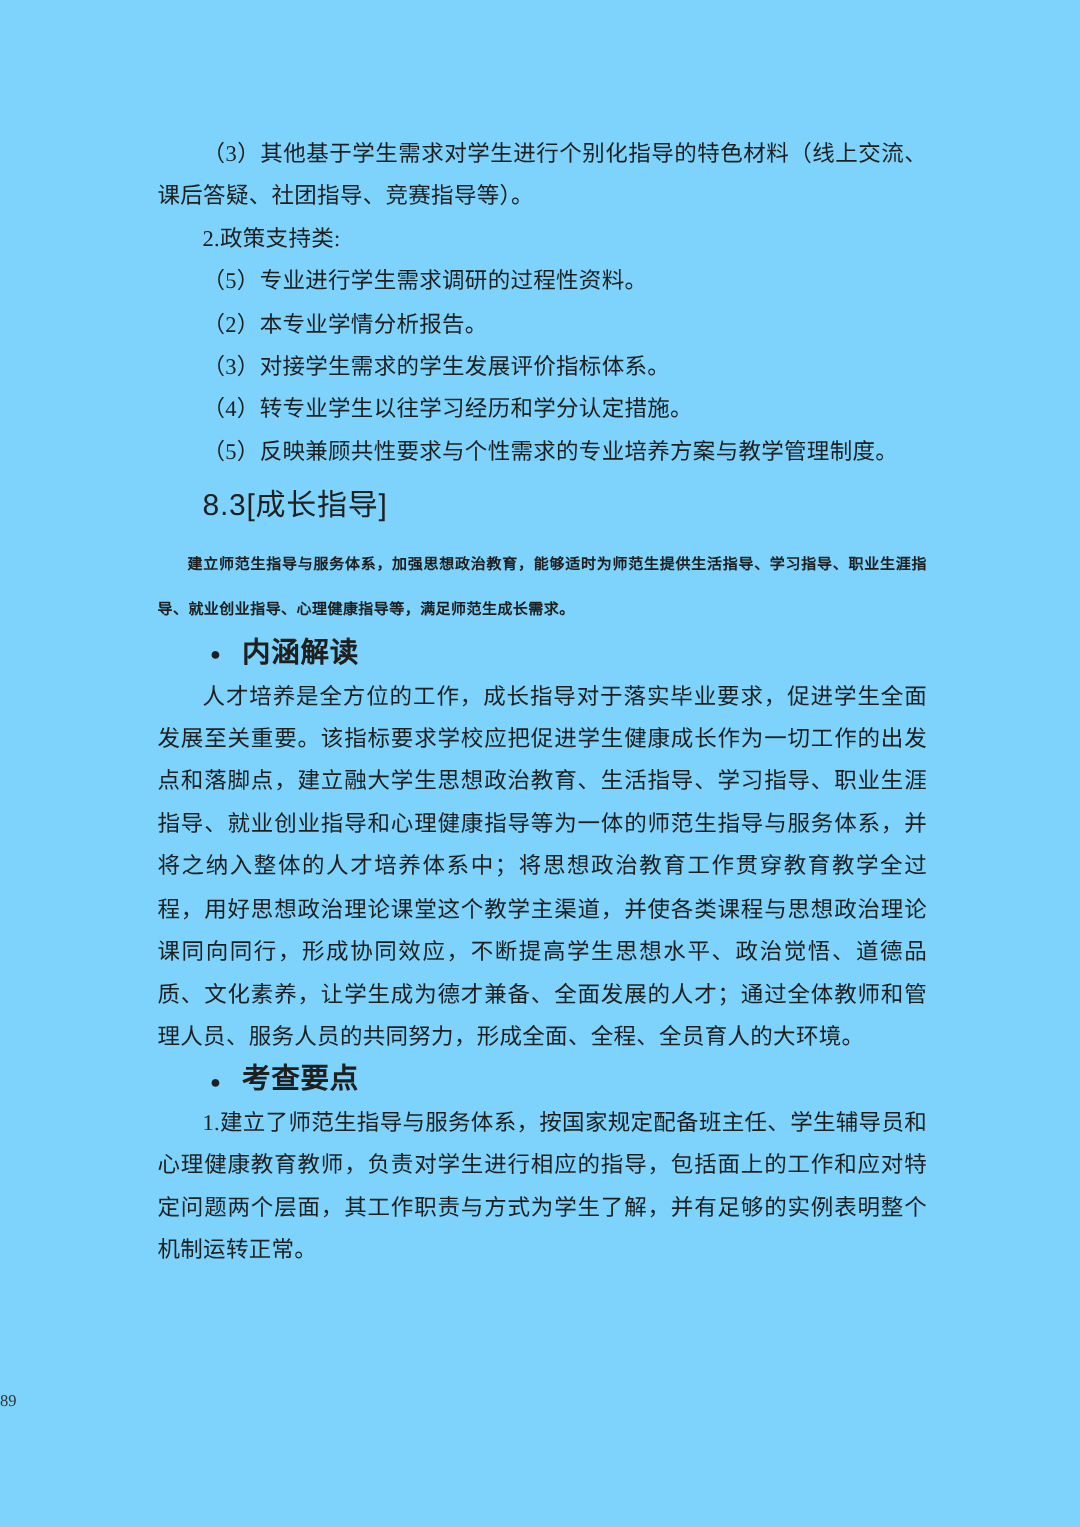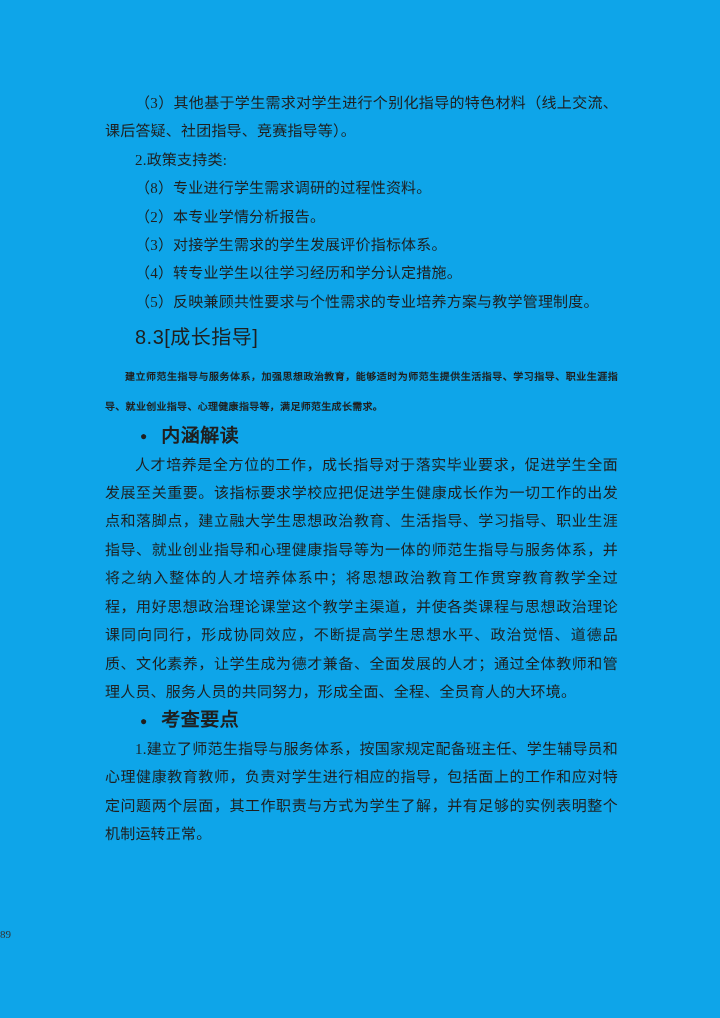--- a/index.html
+++ b/index.html
@@ -4,21 +4,21 @@
 <style>
   html, body {
     margin: 0;
     padding: 0;
     background: #ffffff;
   }
   .page {
     position: relative;
     width: 720px;
     height: 1018px;
-    background: #0ea5e9;
+    background: #7dd3fc;
     overflow: hidden;
     font-family: "Liberation Serif", "DejaVu Serif", serif;
     color: #1f1f1f;
   }
   .content {
     position: absolute;
     top: 89px;
     left: 105px;
     width: 513px;
   }
@@ -82,21 +82,21 @@
   }
 </style>
 </head>
 <body>
 
 <div class="page">
   <div class="content">
 
     <p class="para">（3）其他基于学生需求对学生进行个别化指导的特色材料（线上交流、课后答疑、社团指导、竞赛指导等）。</p>
     <p class="para">2.政策支持类:</p>
-    <p class="para">（8）专业进行学生需求调研的过程性资料。</p>
+    <p class="para">（5）专业进行学生需求调研的过程性资料。</p>
     <p class="para">（2）本专业学情分析报告。</p>
     <p class="para">（3）对接学生需求的学生发展评价指标体系。</p>
     <p class="para">（4）转专业学生以往学习经历和学分认定措施。</p>
     <p class="para">（5）反映兼顾共性要求与个性需求的专业培养方案与教学管理制度。</p>
 
     <h2 class="section-heading">8.3[成长指导]</h2>
 
     <p class="intro-bold">建立师范生指导与服务体系，加强思想政治教育，能够适时为师范生提供生活指导、学习指导、职业生涯指导、就业创业指导、心理健康指导等，满足师范生成长需求。</p>
 
     <div class="bullet-line">

